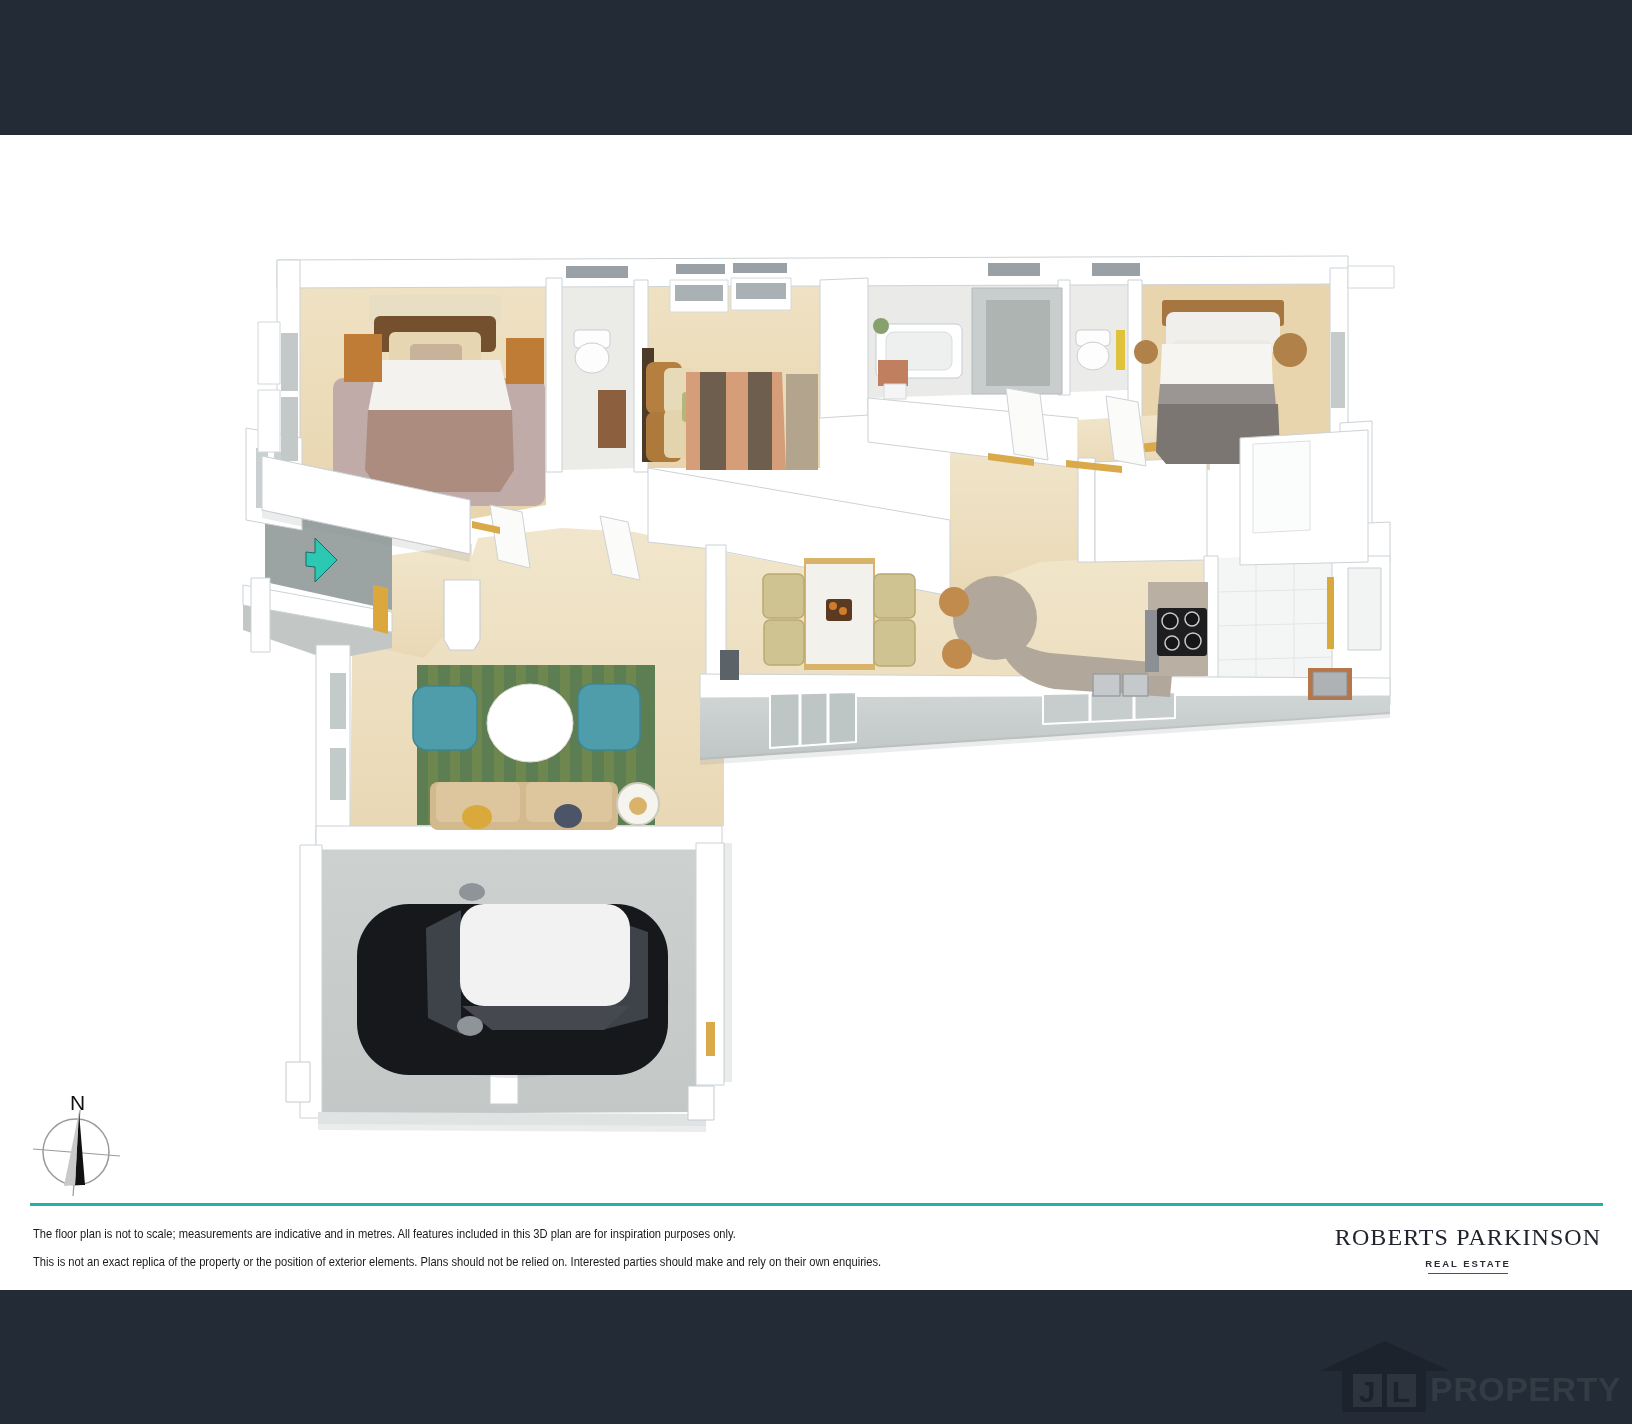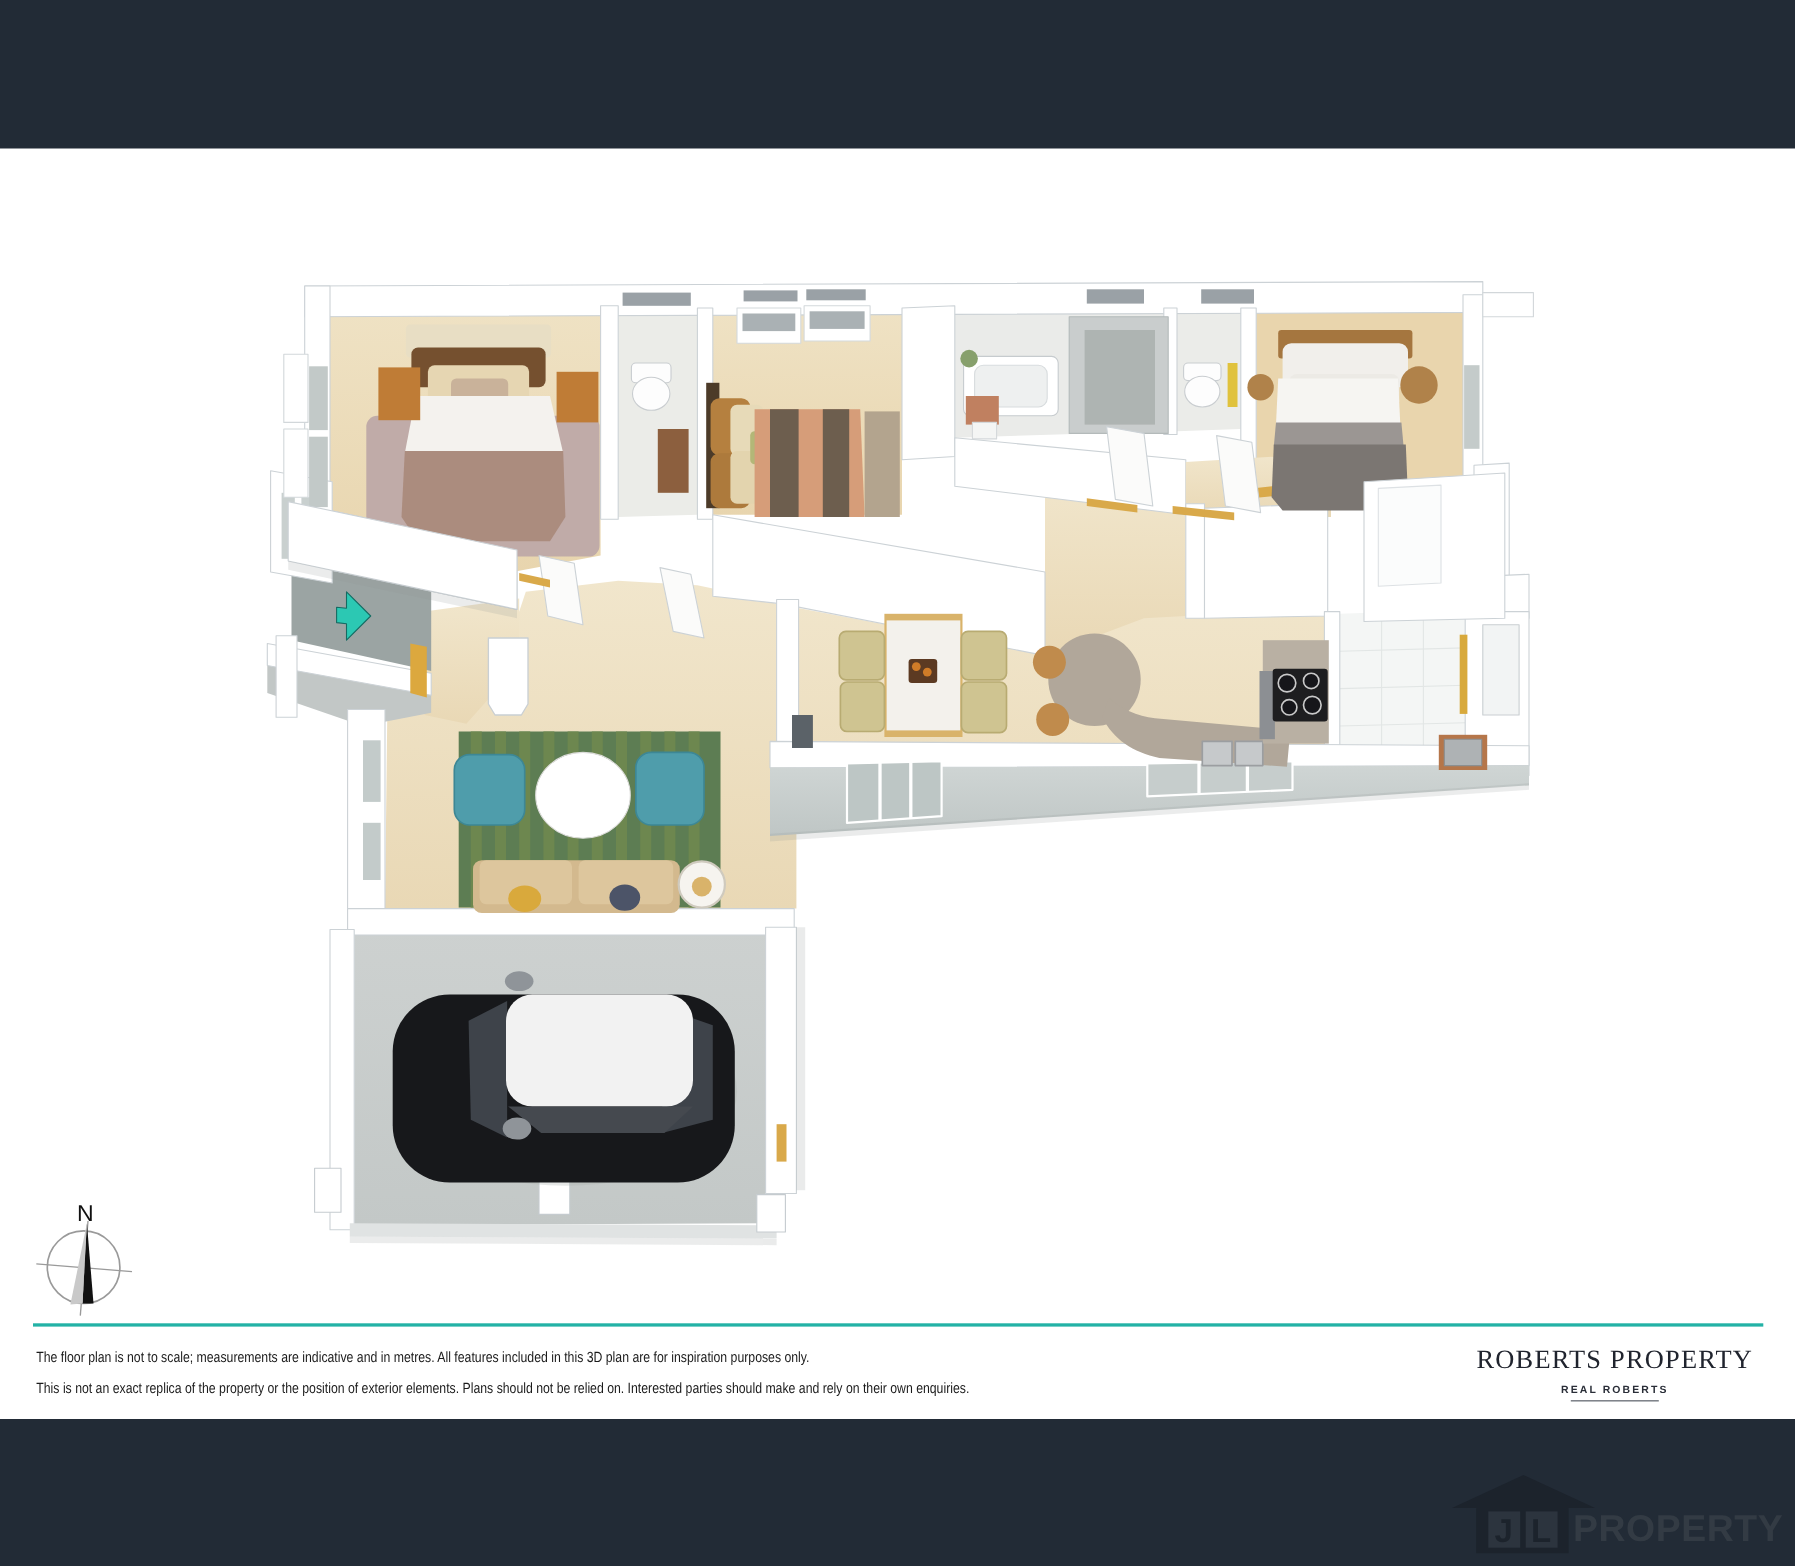--- a/index.html
+++ b/index.html
@@ -395,22 +395,22 @@
 </g>
 </svg>
 
 <div class="rule"></div>
 
 <div class="disc d1">The floor plan is not to scale; measurements are indicative and in metres. All features included in this 3D plan are for inspiration purposes only.</div>
 
 <div class="disc d2">This is not an exact replica of the property or the position of exterior elements. Plans should not be relied on. Interested parties should make and rely on their own enquiries.</div>
 
 <div class="rp">
-  <div class="main">ROBERTS PROPERTY</div>
-  <div class="sub">REAL ROBERTS</div>
+  <div class="main">ROBERTS PARKINSON</div>
+  <div class="sub">REAL ESTATE</div>
   <div class="ul"></div>
 </div>
 
 <div class="bottombar"></div>
 
 <svg id="wm" width="320" height="100" viewBox="0 0 320 100" style="left:1312px;top:1330px;">
 
   <g>
     <polygon points="73,11 8,41 138,41" fill="#1c232c"></polygon>
     <rect x="30" y="41" width="84" height="41" fill="#1c232c"></rect>

